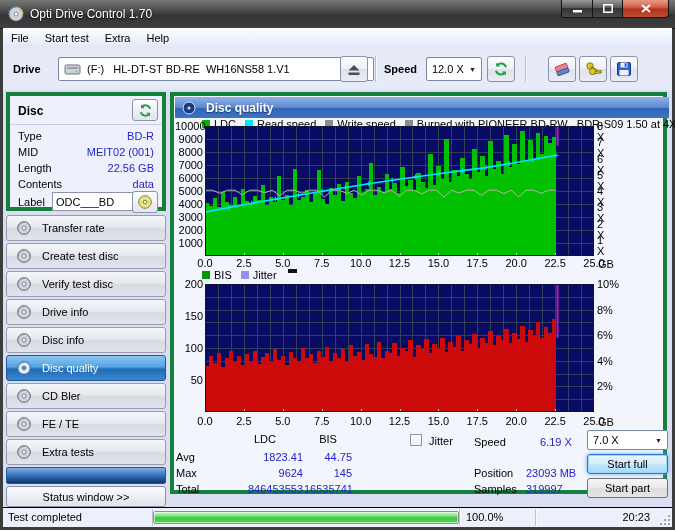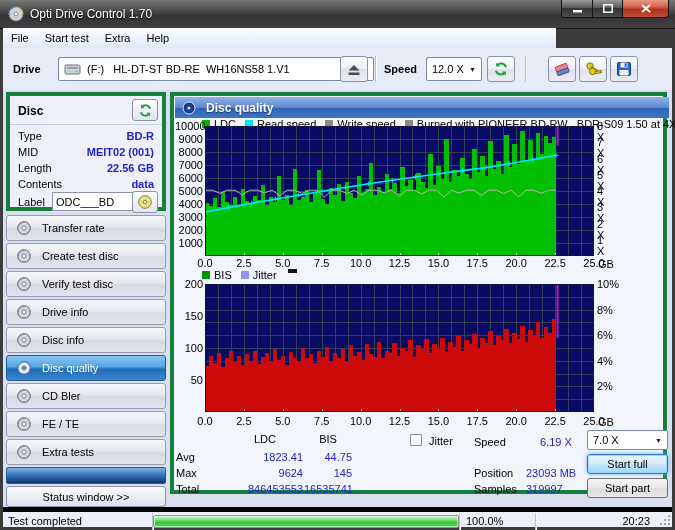--- a/index.html
+++ b/index.html
@@ -14,21 +14,21 @@
   .title-text{margin-left:6px;color:#fff;font-size:12px;text-shadow:0 1px 2px #000;}
   .winbtns{position:absolute;right:6px;top:0;display:flex;}
   .winbtn{height:17px;border:1px solid #141414;border-top:none;
     background:linear-gradient(#9a9a9a 0%,#5a5a5a 45%,#353535 50%,#4a4a4a 100%);
     display:flex;align-items:center;justify-content:center;}
   .winbtn.min{width:30px;border-radius:0 0 0 3px;}
   .winbtn.max{width:29px;border-left:none;border-right:none;}
   .winbtn.close{width:45px;border-radius:0 0 4px 0;
     background:linear-gradient(#e89a8a 0%,#d4634a 40%,#b03320 55%,#c24b30 100%);}
   
-  .menubar{position:absolute;left:3px;top:28px;width:553px;height:20px;
+  .menubar{position:absolute;left:3px;top:28px;width:669px;height:20px;
     background:linear-gradient(#fbfdff 0%,#eef3fc 50%,#dfe8f7 100%);
     border-bottom:1px solid #ccd6ea;display:flex;align-items:center;}
   .menu-item{padding:0 8px;height:20px;line-height:20px;}
   
   .toolbar{position:absolute;left:3px;top:48px;width:669px;height:42px;
     background:#e7ebf8;border-bottom:1px solid #c4cce0;}
   .tb-label{position:absolute;font-weight:bold;}
   .combo{position:absolute;background:#fff;border:1px solid #7a8aa4;border-radius:2px;
     display:flex;align-items:center;height:24px;box-sizing:border-box;
     box-shadow:inset 0 1px 0 #f4f7fc;}
@@ -40,21 +40,21 @@
   .tb-sep{position:absolute;width:1px;height:26px;background:#b6bed2;border-right:1px solid #f6f8fd;}
   
   .panel{position:absolute;border:4px solid #15803d;background:#eef1fb;box-sizing:border-box;}
   .disc-panel{left:6px;top:92px;width:160px;height:119px;}
   .disc-title{position:absolute;left:8px;top:8px;font-weight:bold;font-size:12px;}
   .disc-sep{position:absolute;left:0;top:28px;width:100%;border-top:1px solid #c8cfe2;}
   .small-btn{position:absolute;width:26px;height:22px;border:1px solid #8a93a8;border-radius:3px;
     background:linear-gradient(#fdfdfe,#e2e5ef);display:flex;align-items:center;justify-content:center;box-sizing:border-box;}
   .disc-row{position:absolute;left:8px;right:8px;height:14px;}
   .disc-row .lab{position:absolute;left:0;}
-  .disc-row .val{position:absolute;right:0;color:#2323cc;font-weight:bold;}
+  .disc-row .val{position:absolute;right:0;color:#2323cc;}
   .label-input{position:absolute;left:42px;top:96px;width:82px;height:17px;border:1px solid #8a93a8;
     font-family:"Liberation Sans",sans-serif;font-size:11px;padding:0 3px;background:#fff;}
   .nav-btn{position:absolute;left:6px;width:160px;height:26px;border:1px solid #959cb2;border-radius:3px;
     background:linear-gradient(#f6f7fa 0%,#e7e8ee 45%,#d8dae4 55%,#e2e4ec 100%);
     display:flex;align-items:center;box-sizing:border-box;cursor:default;}
   .nav-btn .ic{margin-left:9px;display:flex;}
   .nav-btn .txt{margin-left:10px;}
   .nav-btn.sel{background:linear-gradient(#8cc6f2 0%,#55a4e2 45%,#1f6cb8 55%,#3c86cc 100%);
     border-color:#1c5a9c;color:#fff;}
   .blue-filler{position:absolute;left:6px;top:467px;width:160px;height:17px;
@@ -85,21 +85,21 @@
     background:linear-gradient(#fff,#eef0f4);box-sizing:border-box;}
   .mini-combo{position:absolute;left:413px;top:334px;width:81px;height:20px;}
   .btn{position:absolute;border:1px solid #707070;border-radius:3px;box-sizing:border-box;
     background:linear-gradient(#f6f6f6 0%,#eaeaea 45%,#dcdcdc 55%,#e6e6e6 100%);
     display:flex;align-items:center;justify-content:center;font-size:11px;}
   .btn.default{border-color:#2a78c8;
     background:linear-gradient(#eaf6fd 0%,#d7effc 45%,#bee6fd 55%,#a6d9f4 100%);
     box-shadow:0 0 0 1px #9fd5fb inset,0 0 4px #5fb2e8;}
   
   .statusbar{position:absolute;left:3px;top:507px;width:669px;height:20px;background:#edf0fa;
-    border-top:5px solid #000000;box-sizing:border-box;}
+    border-top:1px solid #000000;box-sizing:border-box;}
   .sb-cell{position:absolute;top:1px;height:17px;line-height:17px;
     border-right:1px solid #b9c1d5;box-shadow:1px 0 0 #fafbff;}
   .progress{position:absolute;left:150px;top:3px;width:306px;height:13px;border:1px solid #8f8f8f;
     border-radius:2px;background:#f2f2f2;box-sizing:border-box;overflow:hidden;}
   .progress .fill{height:100%;
     background:linear-gradient(#c9f6c9 0%,#8aea8a 30%,#3ac83a 55%,#58d658 100%);
     box-shadow:inset 0 0 0 1px rgba(255,255,255,.55);}
   .grip{position:absolute;right:2px;bottom:2px;width:12px;height:12px;}
   .grip i{position:absolute;width:2px;height:2px;background:#98a0b4;box-shadow:-1px -1px 0 #fff;}
 </style>

